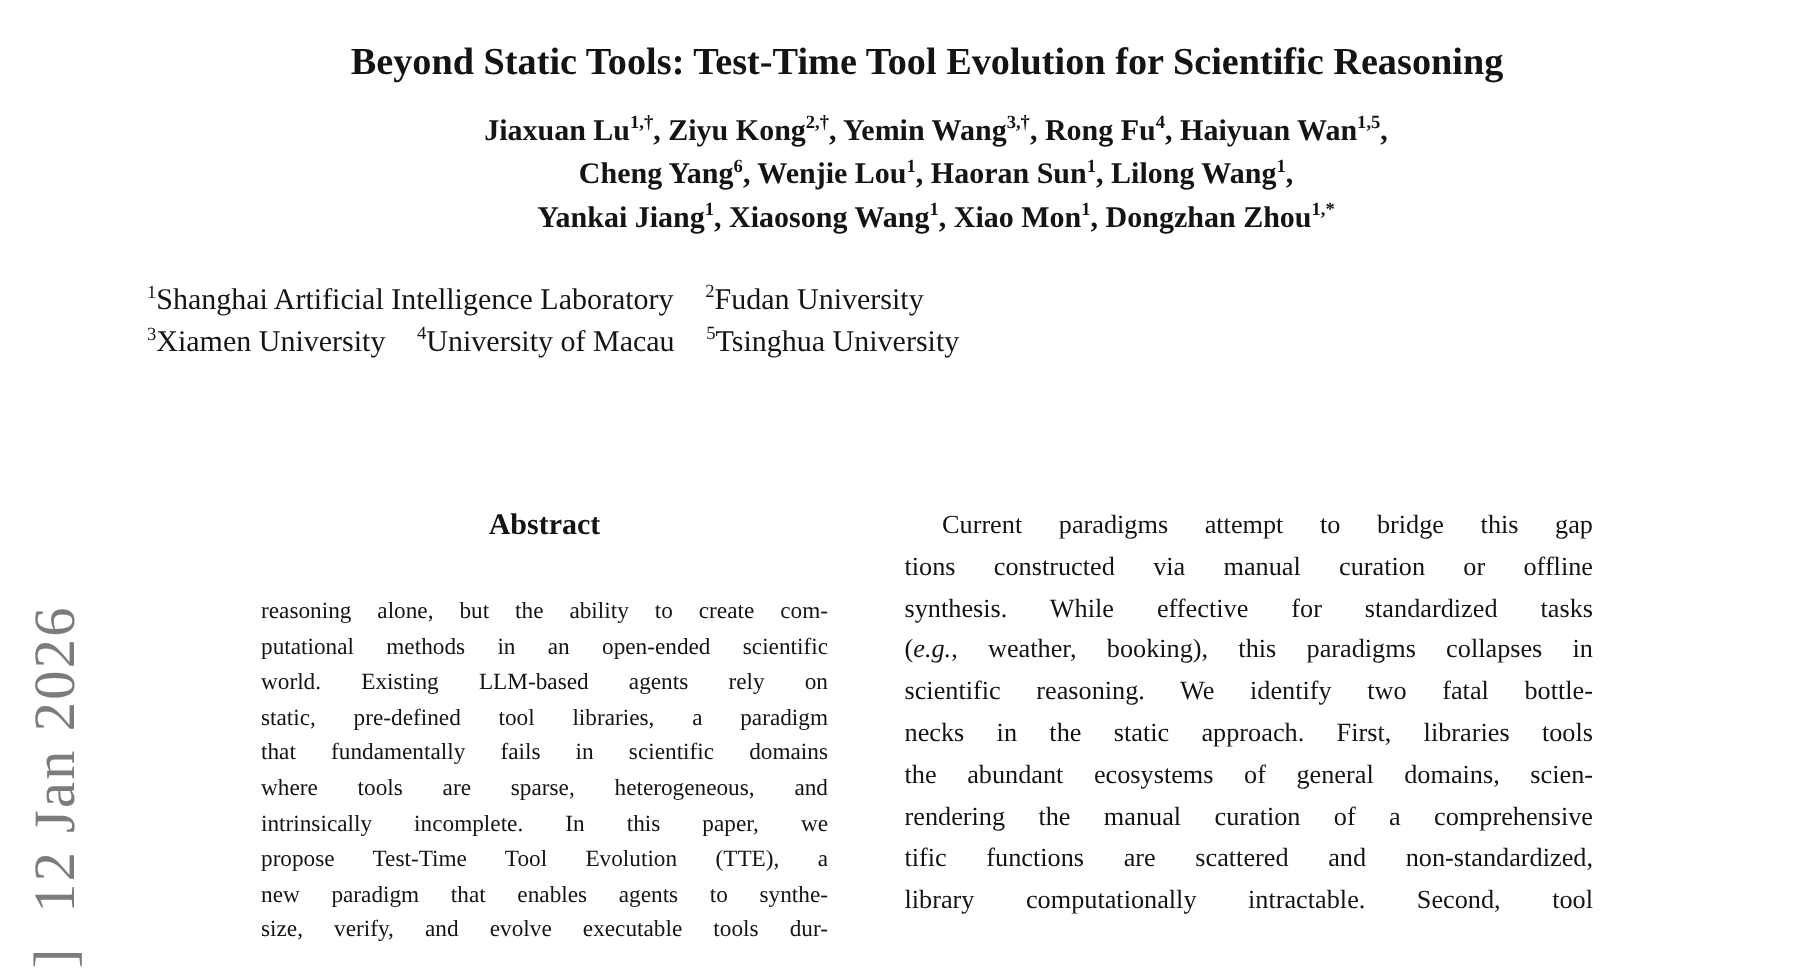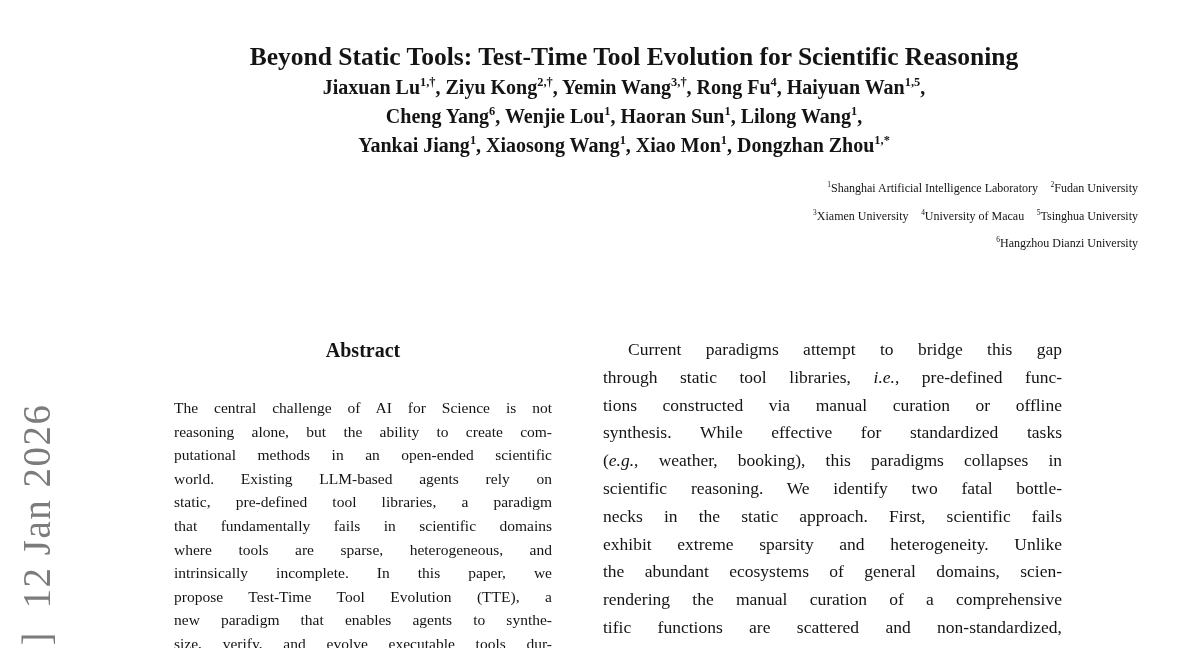--- a/index.html
+++ b/index.html
@@ -8,32 +8,32 @@
     background: #ffffff;
     overflow: hidden;
     position: relative;
     font-family: "Liberation Serif", "DejaVu Serif", serif;
     color: #141414;
   }
   .page { position: absolute; inset: 0; }
 
   .title {
     position: absolute; left: 98px; top: 26px; width: 1040px;
-    margin: 16px; text-align: center;
+    margin: 0; text-align: center;
     font-size: 25.5px; line-height: 30px; font-weight: bold;
   }
   .authors {
     position: absolute; left: 104px; top: 73px; width: 1040px;
     text-align: center; font-weight: bold;
     font-size: 20px; line-height: 29px;
   }
   .affils {
-    position: absolute; left: 98px; top: 175px; width: 1040px;
-    text-align: right;
-    font-size: 12px; line-height: 27.5px;
+    position: absolute; left: 98px; top: 187px; width: 1040px;
+    text-align: left;
+    font-size: 20px; line-height: 27.5px;
   }
   sup { font-size: 62%; line-height: 0; }
   .gap { margin-left: 1.7em; }
 
   .abstract-col { position: absolute; left: 174px; top: 338px; width: 378px; }
   .abstract-heading {
     text-align: center; font-weight: bold;
     font-size: 20px; line-height: 24px; margin: 0 0 34px 0;
   }
   .abstract-body { font-size: 15.5px; line-height: 23.6px; }
@@ -64,48 +64,44 @@
 
   <div class="authors" id="authors">
       <div><span>Jiaxuan Lu</span><sup>1,†</sup><span>, </span><span>Ziyu Kong</span><sup>2,†</sup><span>, </span><span>Yemin Wang</span><sup>3,†</sup><span>, </span><span>Rong Fu</span><sup>4</sup><span>, </span><span>Haiyuan Wan</span><sup>1,5</sup><span>,</span></div>
       <div><span>Cheng Yang</span><sup>6</sup><span>, </span><span>Wenjie Lou</span><sup>1</sup><span>, </span><span>Haoran Sun</span><sup>1</sup><span>, </span><span>Lilong Wang</span><sup>1</sup><span>,</span></div>
       <div><span>Yankai Jiang</span><sup>1</sup><span>, </span><span>Xiaosong Wang</span><sup>1</sup><span>, </span><span>Xiao Mon</span><sup>1</sup><span>, </span><span>Dongzhan Zhou</span><sup>1,*</sup></div>
     </div>
 
   <div class="affils" id="affils">
       <div><sup>1</sup><span>Shanghai Artificial Intelligence Laboratory</span><sup class="gap">2</sup><span>Fudan University</span></div>
       <div><sup>3</sup><span>Xiamen University</span><sup class="gap">4</sup><span>University of Macau</span><sup class="gap">5</sup><span>Tsinghua University</span></div>
-      <div><sup>6</sup><span>Hangzhou Dianzi University</span></div>
     </div>
 
   <div class="abstract-col">
     <div class="abstract-heading">Abstract</div>
     <div class="abstract-body" id="abstract-body">
-        <div class="jline">The central challenge of AI for Science is not</div>
         <div class="jline">reasoning alone, but the ability to create com-</div>
         <div class="jline">putational methods in an open-ended scientific</div>
         <div class="jline">world. Existing LLM-based agents rely on</div>
         <div class="jline">static, pre-defined tool libraries, a paradigm</div>
         <div class="jline">that fundamentally fails in scientific domains</div>
         <div class="jline">where tools are sparse, heterogeneous, and</div>
         <div class="jline">intrinsically incomplete. In this paper, we</div>
         <div class="jline">propose Test-Time Tool Evolution (TTE), a</div>
         <div class="jline">new paradigm that enables agents to synthe-</div>
         <div class="jline">size, verify, and evolve executable tools dur-</div>
       </div>
   </div>
 
   <div class="body-col" id="body-col">
       <div class="jline indent"><span>Current paradigms attempt to bridge this gap</span></div>
-      <div class="jline"><span>through static tool libraries, </span><span class="it">i.e.</span><span>, pre-defined func-</span></div>
       <div class="jline"><span>tions constructed via manual curation or offline</span></div>
       <div class="jline"><span>synthesis. While effective for standardized tasks</span></div>
       <div class="jline"><span>(</span><span class="it">e.g.</span><span>, weather, booking), this paradigms collapses in</span></div>
       <div class="jline"><span>scientific reasoning. We identify two fatal bottle-</span></div>
-      <div class="jline"><span>necks in the static approach. First, scientific fails</span></div>
-      <div class="jline"><span>exhibit extreme sparsity and heterogeneity. Unlike</span></div>
+      <div class="jline"><span>necks in the static approach. First, libraries tools</span></div>
       <div class="jline"><span>the abundant ecosystems of general domains, scien-</span></div>
       <div class="jline"><span>rendering the manual curation of a comprehensive</span></div>
       <div class="jline"><span>tific functions are scattered and non-standardized,</span></div>
       <div class="jline"><span>library computationally intractable. Second, tool</span></div>
     </div>
 
 </div>
 
 </body></html>

